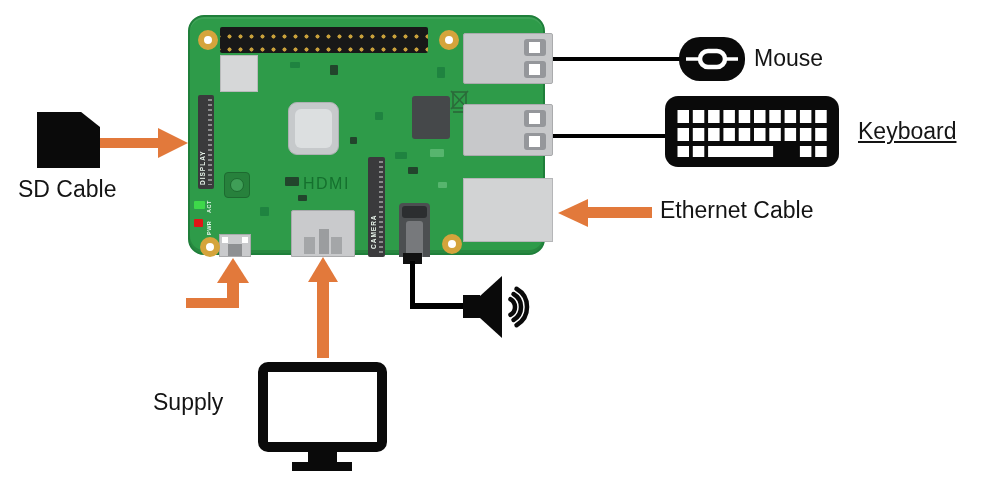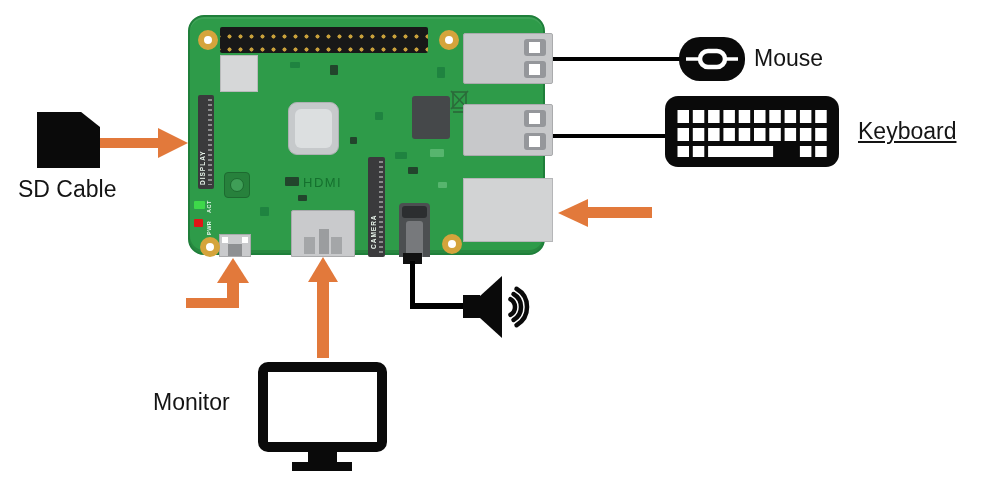--- a/index.html
+++ b/index.html
@@ -29,21 +29,21 @@
         background-image:radial-gradient(circle,#c9a13b 1.8px,rgba(0,0,0,0) 2.3px);
         background-size:11px 13px;background-position:4px 3px;}
   .module{position:absolute;left:30px;top:38px;width:38px;height:37px;background:#d6d7d8;border:1px solid #b9babb;box-sizing:border-box;}
   .vconn{position:absolute;background:#3a3a3c;border-radius:2px;}
   .vconn .pins{position:absolute;right:2px;top:4px;bottom:4px;width:4px;
         background-image:repeating-linear-gradient(180deg,#8a8a8c 0 2px,rgba(0,0,0,0) 2px 5px);}
   .cpu{position:absolute;left:98px;top:85px;width:51px;height:53px;background:#c6c9cb;border-radius:9px;border:1px solid #aeb1b3;box-sizing:border-box;}
   .cpu .die{position:absolute;left:6px;top:6px;right:6px;bottom:6px;background:#dcdfe0;border-radius:6px;}
   .ram{position:absolute;left:222px;top:79px;width:38px;height:43px;background:#45484a;border-radius:3px;}
   .weee{position:absolute;left:260px;top:73px;width:19px;height:24px;}
-  .hdmi-silk{position:absolute;left:113px;top:158px;font-size:13px;font-weight:normal;color:#15702e;letter-spacing:1.5px;text-align:center;}
+  .hdmi-silk{position:absolute;left:113px;top:158px;font-size:16px;font-weight:normal;color:#15702e;letter-spacing:1.5px;text-align:center;}
   .port{position:absolute;background:#c7c8ca;border:1px solid #aaabad;box-sizing:border-box;border-radius:2px;}
   .tongue{position:absolute;width:22px;height:17px;background:#95979b;border-radius:3px;}
   .tongue .inner{position:absolute;left:5px;top:3px;width:11px;height:11px;background:#fff;}
   .eth{position:absolute;left:463px;top:178px;width:90px;height:64px;background:#d2d3d4;border:1px solid #b5b6b8;box-sizing:border-box;}
   .hdmi-port{position:absolute;left:101px;top:193px;width:64px;height:47px;background:#c9cacc;border:1px solid #a9aaac;box-sizing:border-box;border-radius:2px 2px 0 0;}
   .hdmi-port .p1{position:absolute;left:12px;top:26px;width:11px;height:17px;background:#a4a6a8;}
   .hdmi-port .p2{position:absolute;right:12px;top:26px;width:11px;height:17px;background:#a4a6a8;}
   .hdmi-port .p3{position:absolute;left:27px;top:18px;width:10px;height:25px;background:#9b9d9f;}
   .jack{position:absolute;left:209px;top:186px;width:31px;height:54px;background:#4c4f51;border-radius:4px 4px 0 0;}
   .jack .cap{position:absolute;left:3px;top:3px;right:3px;height:12px;background:#2c2e30;border-radius:3px;}
@@ -233,16 +233,17 @@
   </svg>
 
   <svg class="icon" style="left:256px;top:360px;" width="133" height="112" viewBox="0 0 133 112">
     <rect x="7" y="7" width="119" height="80" rx="5" fill="#ffffff" stroke="#0a0a0a" stroke-width="10"></rect>
     <rect x="52" y="90" width="29" height="13" fill="#0a0a0a"></rect>
     <rect x="36" y="102" width="60" height="9" fill="#0a0a0a"></rect>
   </svg>
 
   <span class="lbl" style="left:754px;top:46px;">Mouse</span>
   <span class="lbl" style="left:858px;top:119px;text-decoration:underline;">Keyboard</span>
+  <span class="lbl" style="left:660px;top:198px;">Ethernet Cable</span>
   <span class="lbl" style="left:18px;top:177px;">SD Cable</span>
-  <span class="lbl" style="left:153px;top:390px;">Monitor</span>
+  <span class="lbl" style="left:153px;top:390px;">Supply</span>
 
 </div>
 
 </body></html>

